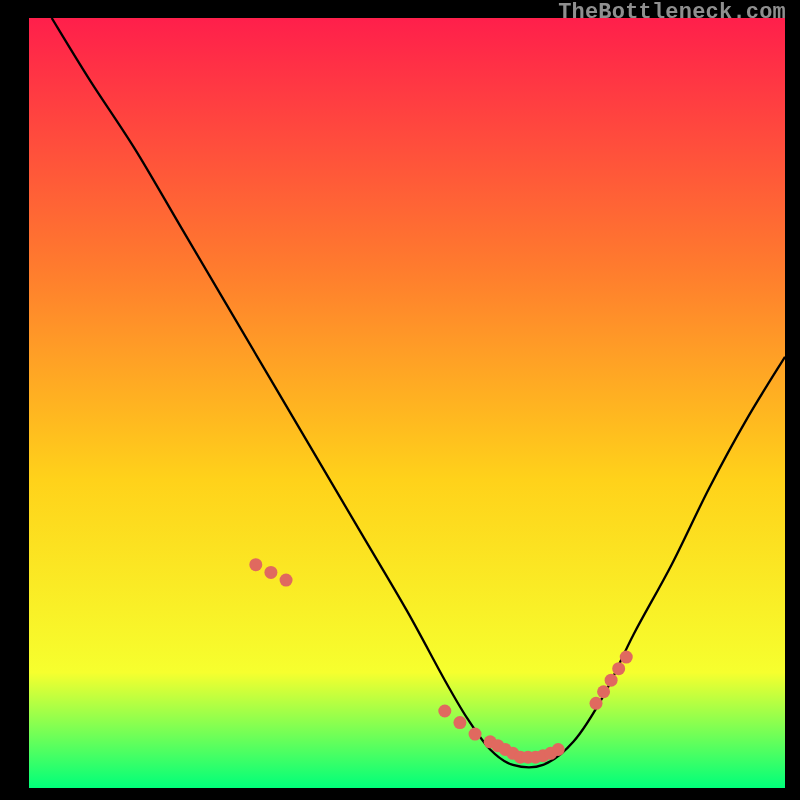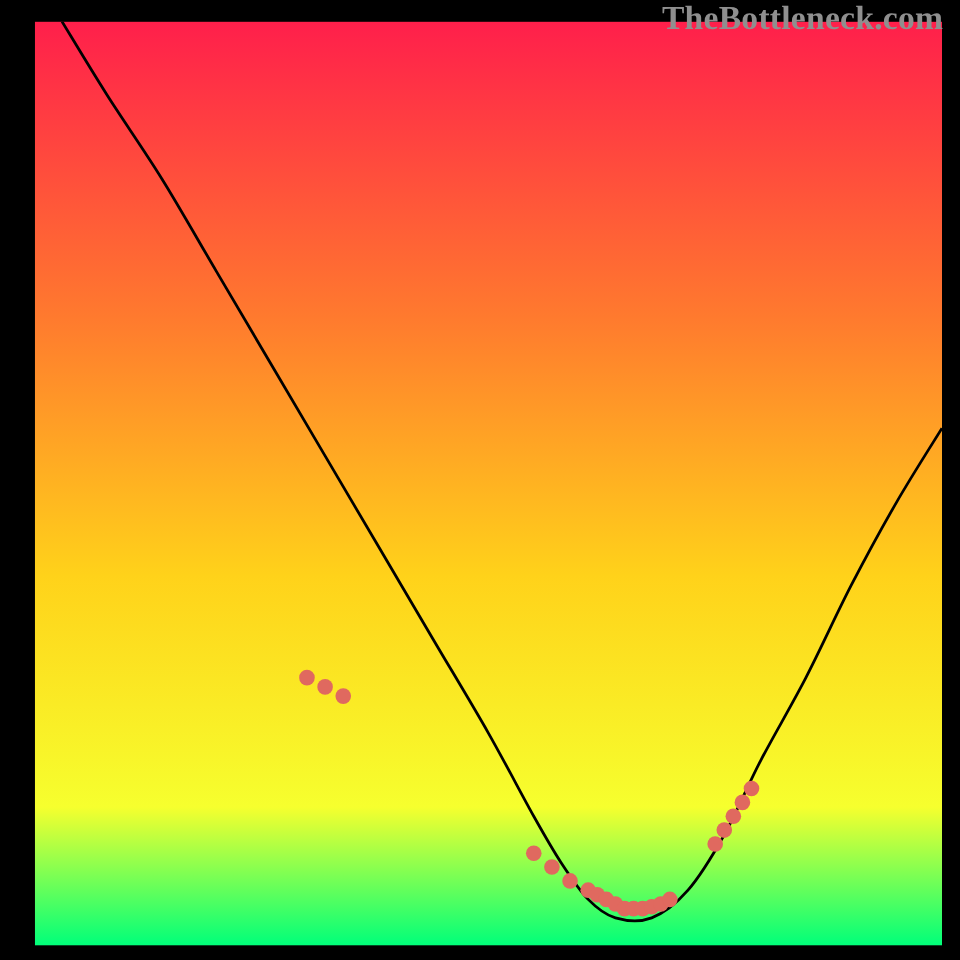--- a/index.html
+++ b/index.html
@@ -22,22 +22,22 @@
     position: absolute;
     left: 0;
     top: 0;
     width: 756px;
     height: 770px;
   }
   .watermark {
     position: absolute;
     top: 0px;
     right: 14px;
-    font-family: Liberation Serif, serif;
-    font-size: 28px;
+    font-family: Liberation Mono, monospace;
+    font-size: 22px;
     font-weight: 600;
     color: #8f8f8f;
     letter-spacing: 0.2px;
   }
 </style>
 </head>
 <body>
 
 <div class="frame">
   <svg class="plot" viewBox="0 0 756 770" preserveAspectRatio="none">

